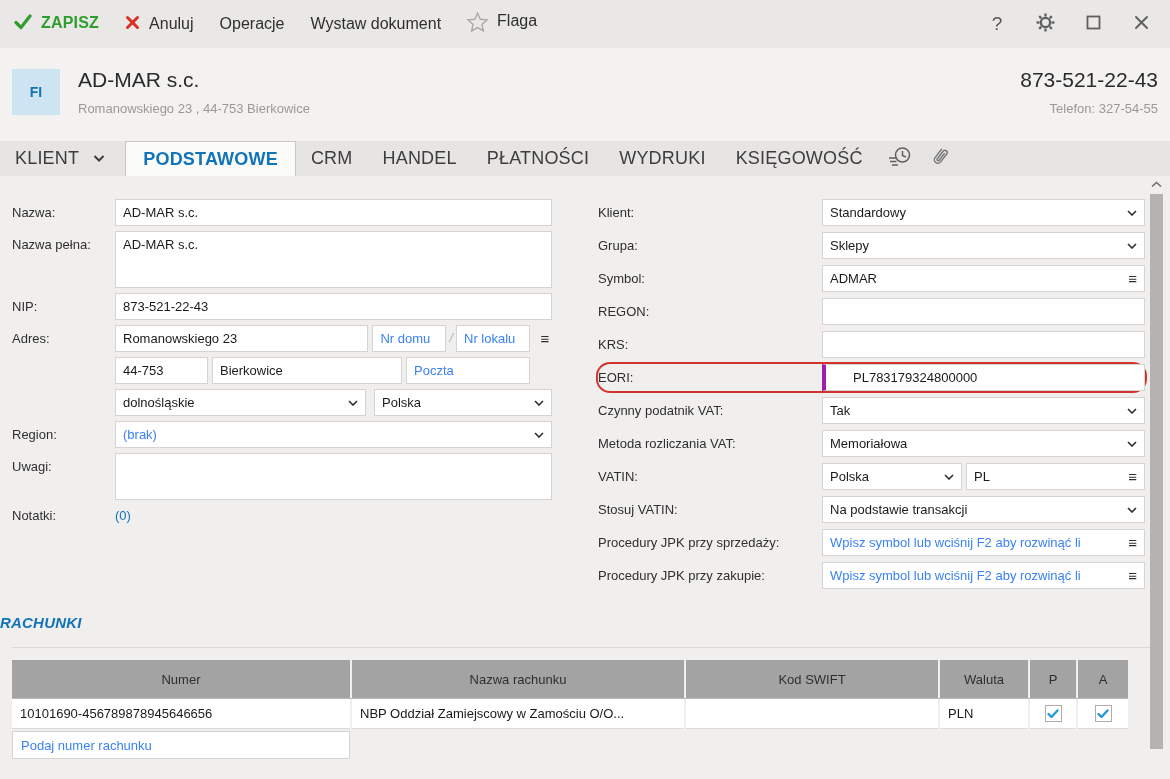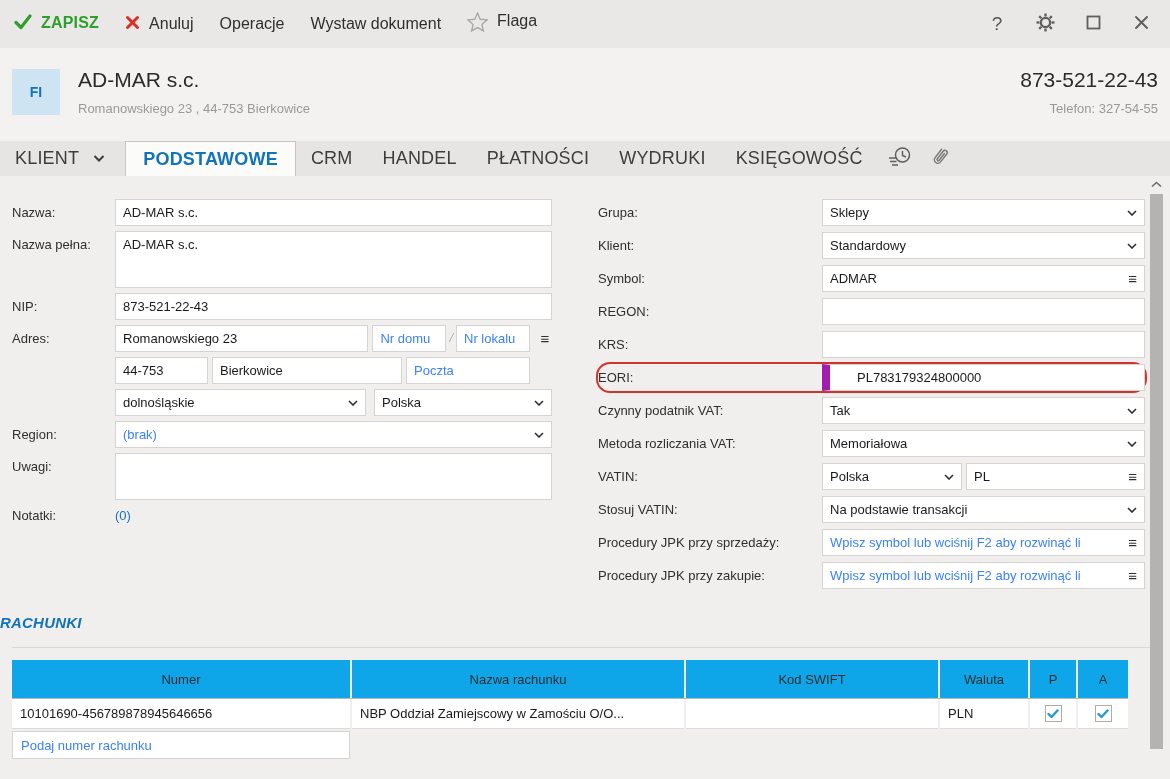--- a/index.html
+++ b/index.html
@@ -64,36 +64,36 @@
   .tarea2 { height:47px; }
   .ph { color:#3b82f6; }
   .chev { flex:none; margin-left:6px; display:flex; align-items:center; }
   .burger { flex:none; color:#2f2f2f; font-size:15px; line-height:1; margin-left:6px; }
   .burger-out { color:#2f2f2f; font-size:15px; align-self:center; margin-left:8px; width:14px; text-align:center; }
   .adr-row { display:flex; margin-bottom:5px; }
   .slash { color:#b3b1af; font-style:italic; padding:5px 3px 0 3px; }
   .link { color:#1274b8; cursor:pointer; }
   .note-row .lbl { padding-top:0; }
   .highlighted { box-shadow:0 0 0 2px #d0342c; border-radius:12px; }
-  .eori-input { border-left:8px solid #a21caf;padding-left:27px; }
+  .eori-input { border-left:4px solid #a21caf;padding-left:27px; }
   
   .rach-title { position:absolute; left:0; top:614px; font-size:15px; font-weight:700; color:#1274b8; letter-spacing:.2px;font-style:italic; }
   .rach-rule  { position:absolute; left:12px; top:647px; width:1146px; height:1px; background:#dbd9d7; }
   .acc-table { position:absolute; left:12px; top:660px; width:1116px; }
   .acc-row { display:flex; gap:2px; }
   .acc-hrow { border-bottom:1px solid #bcbab8; }
   .acc-cell { flex:none; }
   .c-numer  { width:338px; }
   .c-nazwa  { width:332px; }
   .c-swift  { width:252px; }
   .c-waluta { width:88px; }
   .c-p { width:46px; }
   .c-a { width:50px; }
   .hcell {
-    background:#0ea5e9; height:38px; display:flex; align-items:center; justify-content:center;
+    background:#a3a3a3; height:38px; display:flex; align-items:center; justify-content:center;
     font-size:13px; color:#2f2f2f;
   }
   .dcell {
     background:#fff; height:30px; display:flex; align-items:center; padding:0 8px;
     font-size:13px; color:#1a1a1a; border-bottom:1px solid #dddbd9;
     white-space:nowrap; overflow:hidden;
   }
   .dcell.center { justify-content:center; padding:0; }
   .acc-newrow { margin-top:2px; }
   .newcell {
@@ -319,37 +319,37 @@
       </div>
   </div>
   <div class="frow note-row" style="margin-top:8px">
     <div class="lbl">Notatki:</div>
     <div class="fld"><span class="link">(0)</span></div>
   </div>
 </div>
 
 <div class="form-right">
   <div class="frow">
+    <div class="lbl">Klient:</div>
+    <div class="fld">
+        <div class="tbox">
+      <span class="val">Standardowy</span>
+      <span class="chev">
+            <svg width="10" height="6" viewBox="0 0 10 6">
+              <polyline points="1,1 5,5 9,1" fill="none" stroke="#2f2f2f" stroke-width="1.6"></polyline>
+            </svg>
+          </span>
+    </div>
+      </div>
+  </div>
+  <div class="frow">
     <div class="lbl">Grupa:</div>
     <div class="fld">
         <div class="tbox">
       <span class="val">Sklepy</span>
-      <span class="chev">
-            <svg width="10" height="6" viewBox="0 0 10 6">
-              <polyline points="1,1 5,5 9,1" fill="none" stroke="#2f2f2f" stroke-width="1.6"></polyline>
-            </svg>
-          </span>
-    </div>
-      </div>
-  </div>
-  <div class="frow">
-    <div class="lbl">Klient:</div>
-    <div class="fld">
-        <div class="tbox">
-      <span class="val">Standardowy</span>
       <span class="chev">
             <svg width="10" height="6" viewBox="0 0 10 6">
               <polyline points="1,1 5,5 9,1" fill="none" stroke="#2f2f2f" stroke-width="1.6"></polyline>
             </svg>
           </span>
     </div>
       </div>
   </div>
   <div class="frow">
     <div class="lbl">Symbol:</div>

